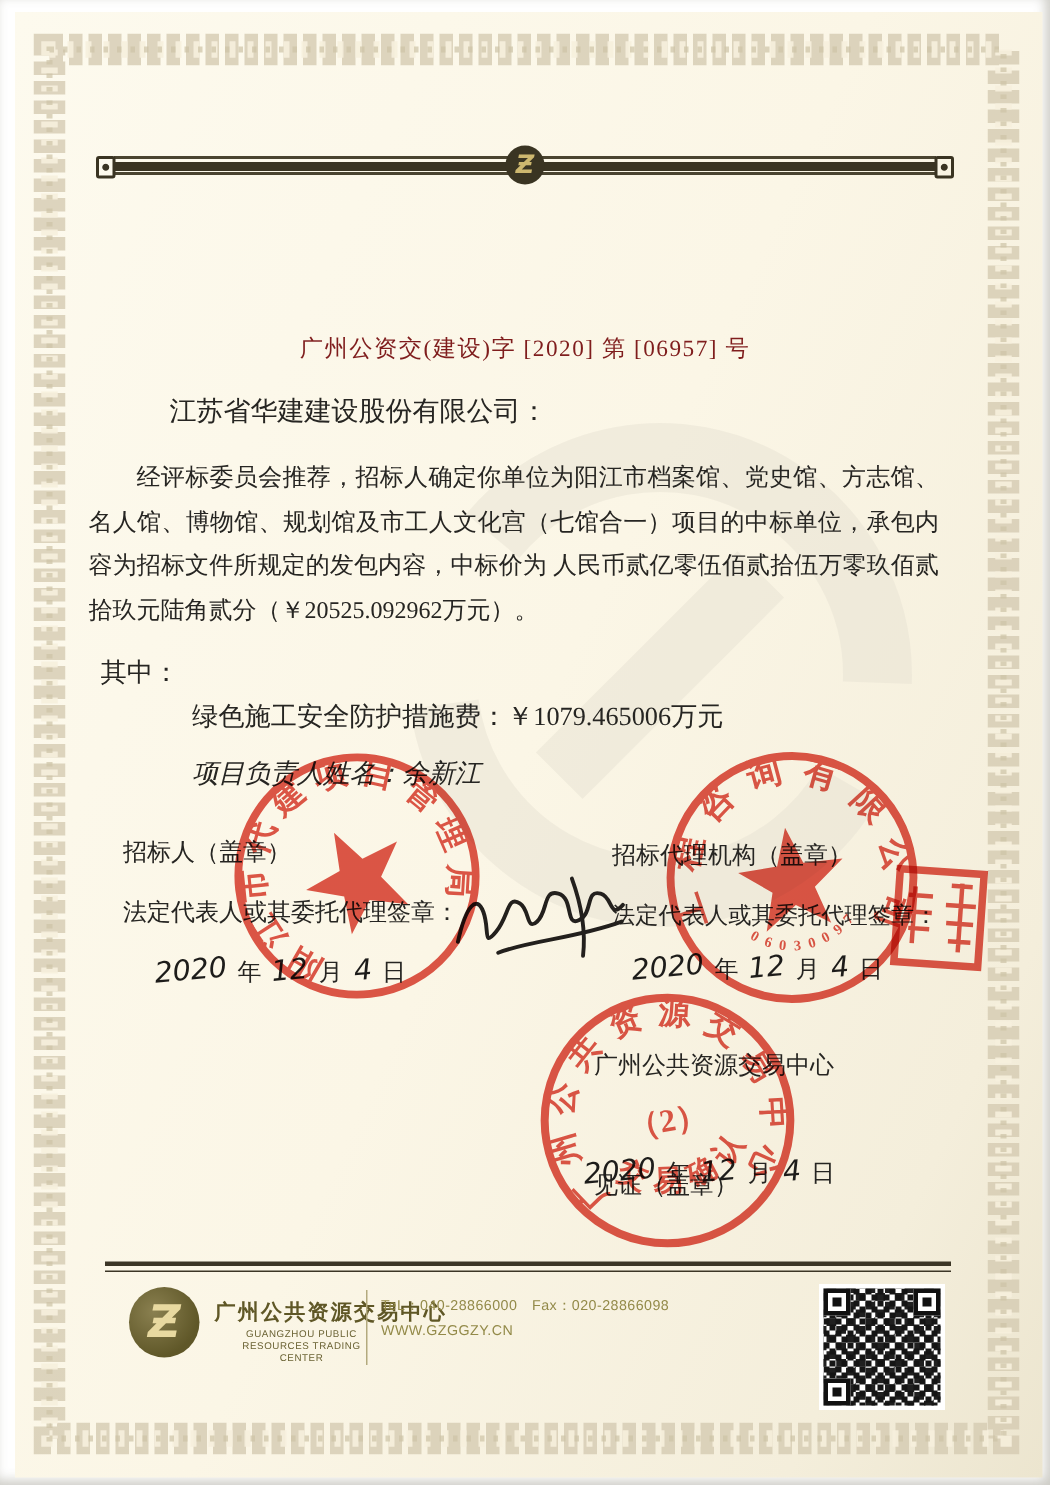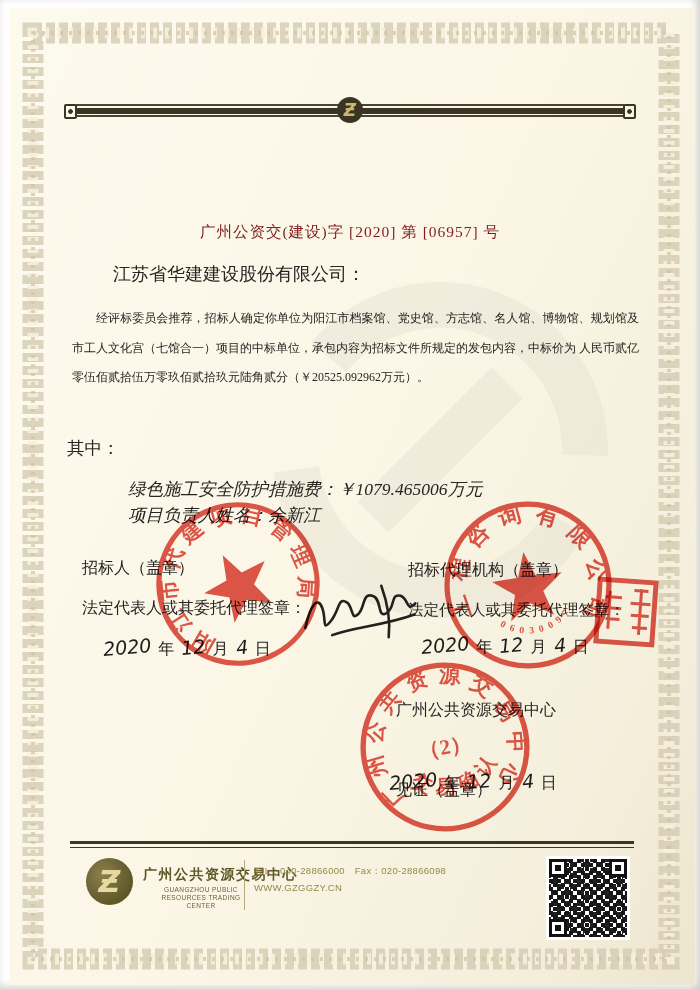--- a/index.html
+++ b/index.html
@@ -27,24 +27,24 @@
     color:#cdb76f;font-family:"DejaVu Sans",sans-serif;font-weight:bold;font-style:italic;
     font-size:17px;line-height:26px;text-align:center;}
 
   .title{position:absolute;left:0;right:0;top:152px;text-align:center;
     font-size:45px;font-weight:bold;color:#3d3727;letter-spacing:36px;text-indent:36px;}
   .docnum{position:absolute;left:0;right:0;top:222px;text-align:center;
     font-size:15.5px;color:#7f1d1d;letter-spacing:1px;}
 
   .bodytext{color:#262522;}
   .addressee{position:absolute;left:67px;top:262px;font-size:18px;margin-left:46px;}
-  .para{position:absolute;left:72px;top:304px;width:567px;font-size:12px;line-height:29.5px;
+  .para{position:absolute;left:59px;top:304px;width:567px;font-size:16px;line-height:29.5px;
     text-align:justify;text-indent:2em;}
   .among{position:absolute;left:67px;top:436px;font-size:17.5px;}
-  .fee{position:absolute;left:128px;top:477px;font-size:17.5px;font-style:italic;}
+  .fee{position:absolute;left:128px;top:465px;font-size:17.5px;}
   .manager{position:absolute;left:128px;top:503px;font-size:17.5px;font-style:italic;}
 
   .siglabel{font-size:16px;color:#262522;white-space:nowrap;}
   .dateline{font-size:16px;color:#262522;white-space:nowrap;}
   .hand{font-family:"DejaVu Sans",sans-serif;font-style:italic;font-size:19px;
         display:inline-block;transform:rotate(-5deg);color:#1d1c1a;margin:0 3px;}
 
   .seal{mix-blend-mode:multiply;opacity:.85;}
   .seal text{font-family:"Liberation Serif","DejaVu Serif",serif;font-weight:bold;}
 

